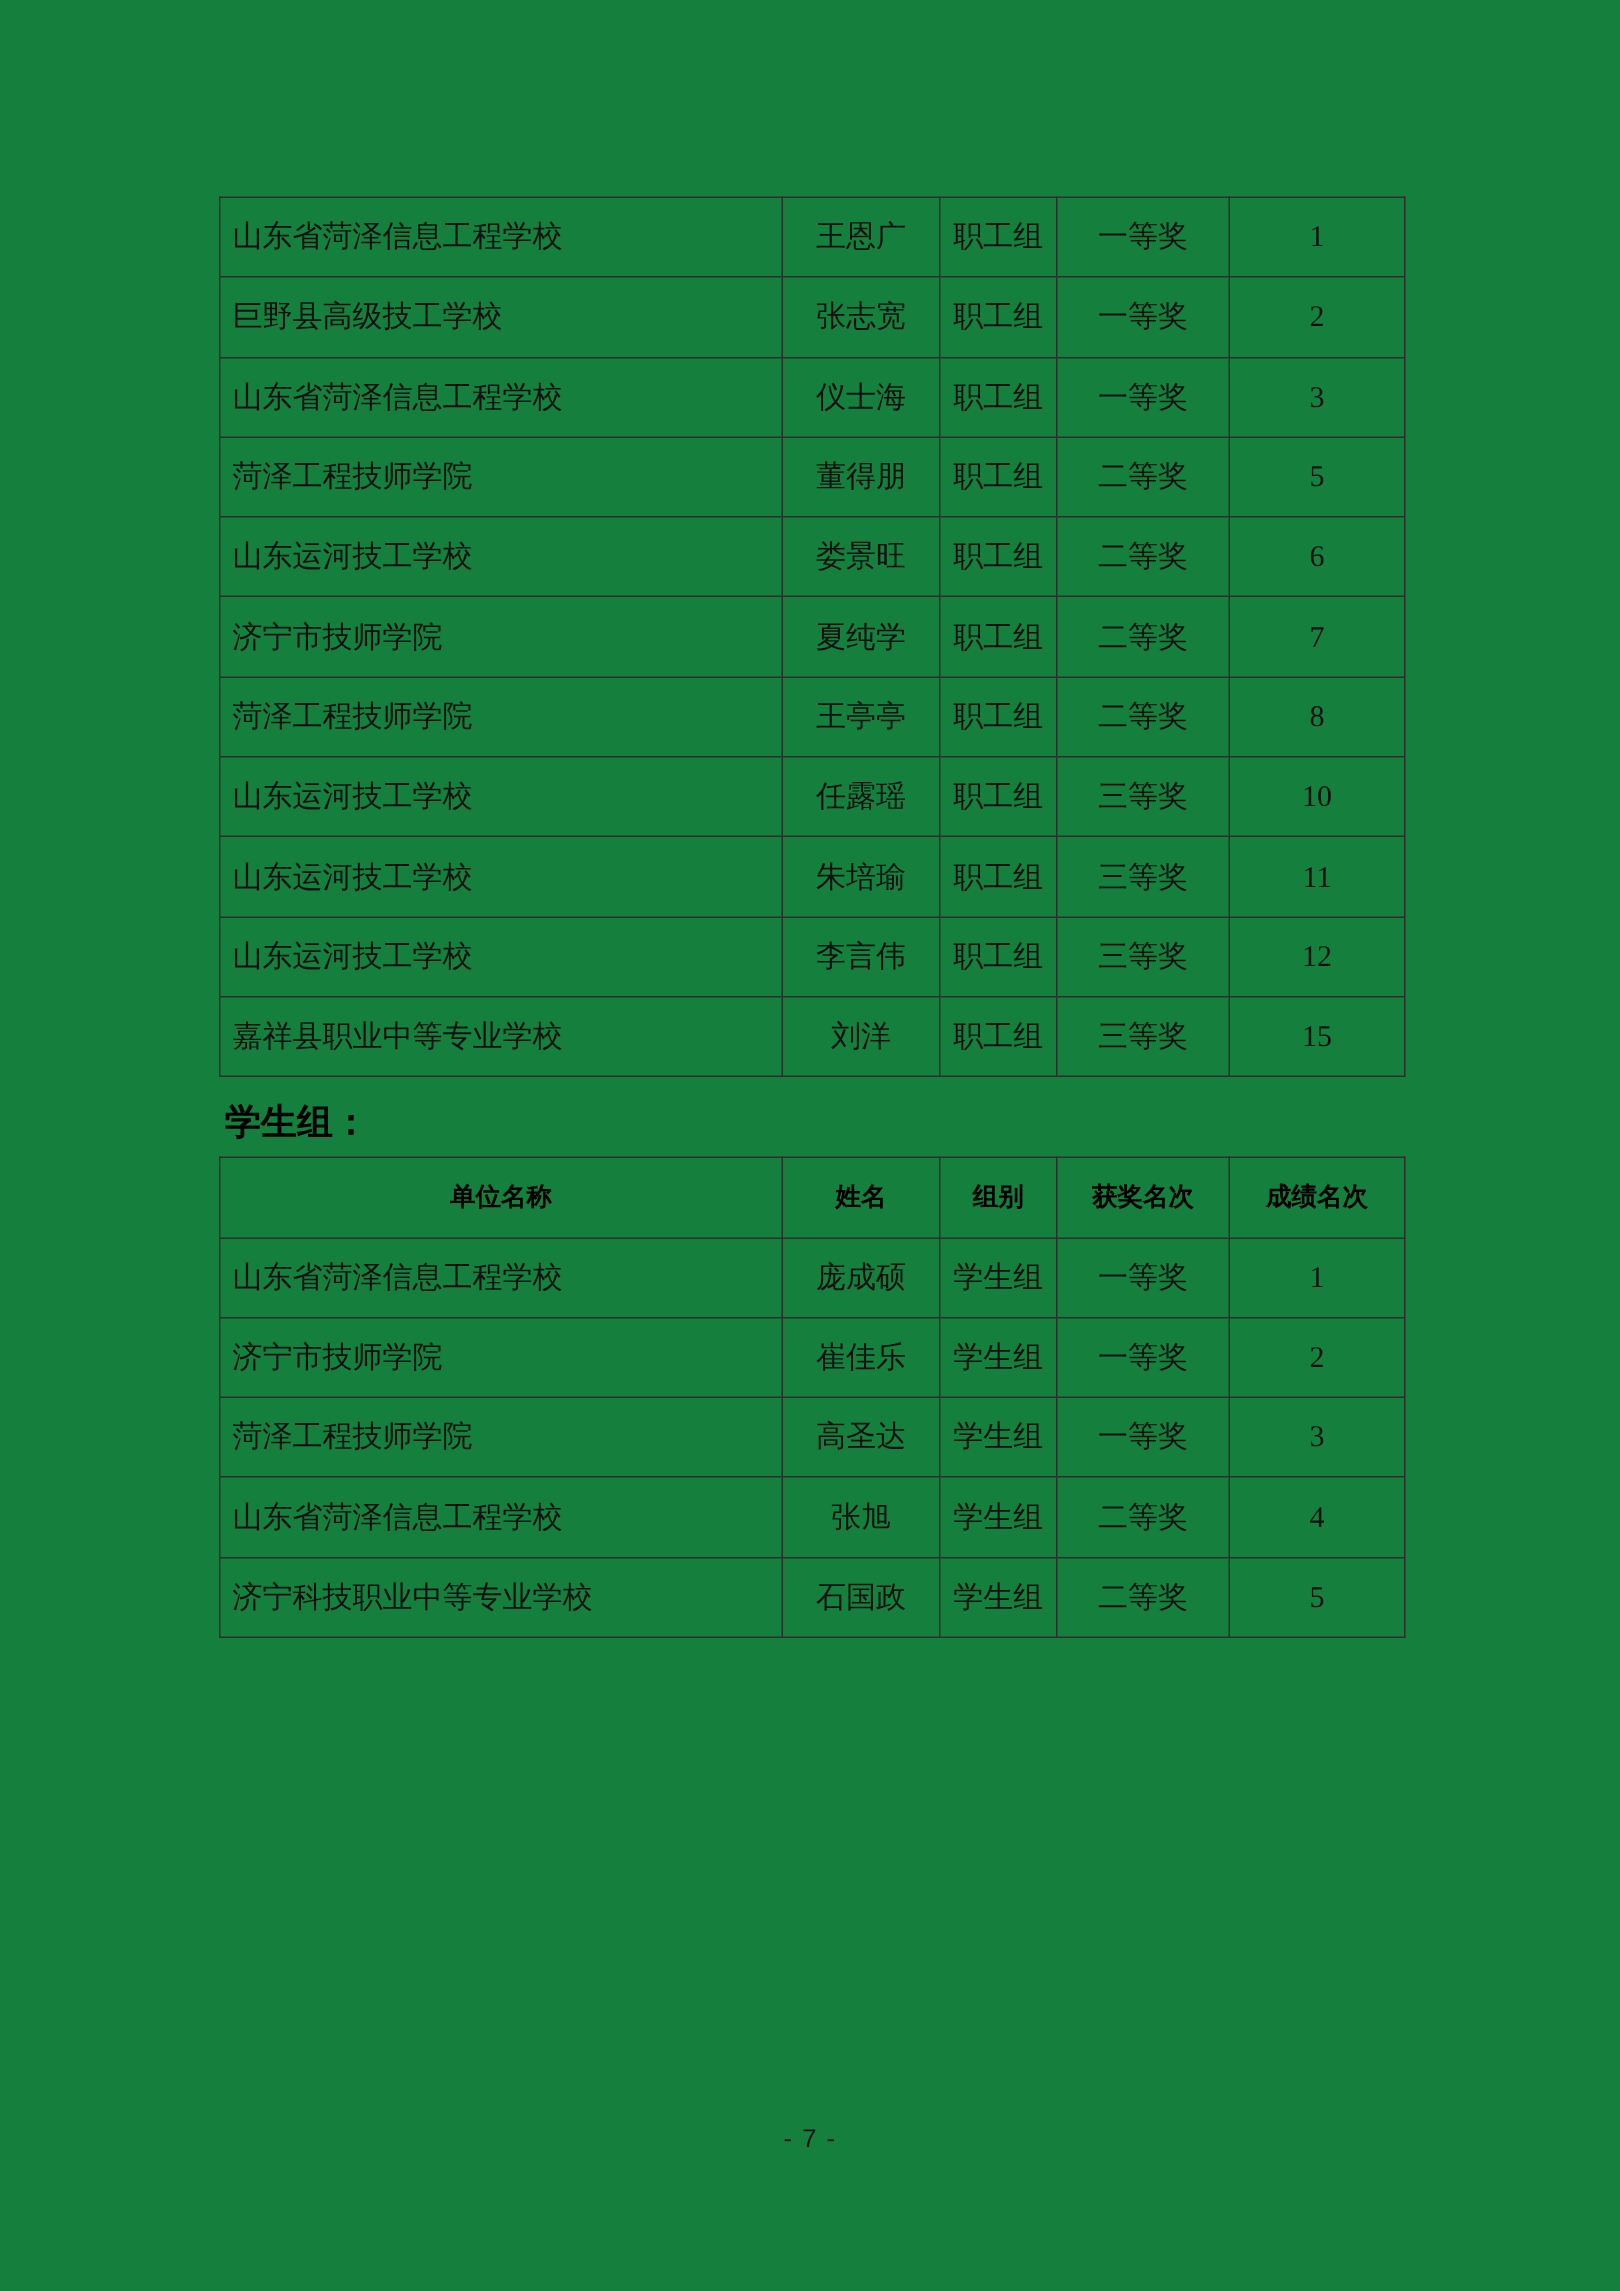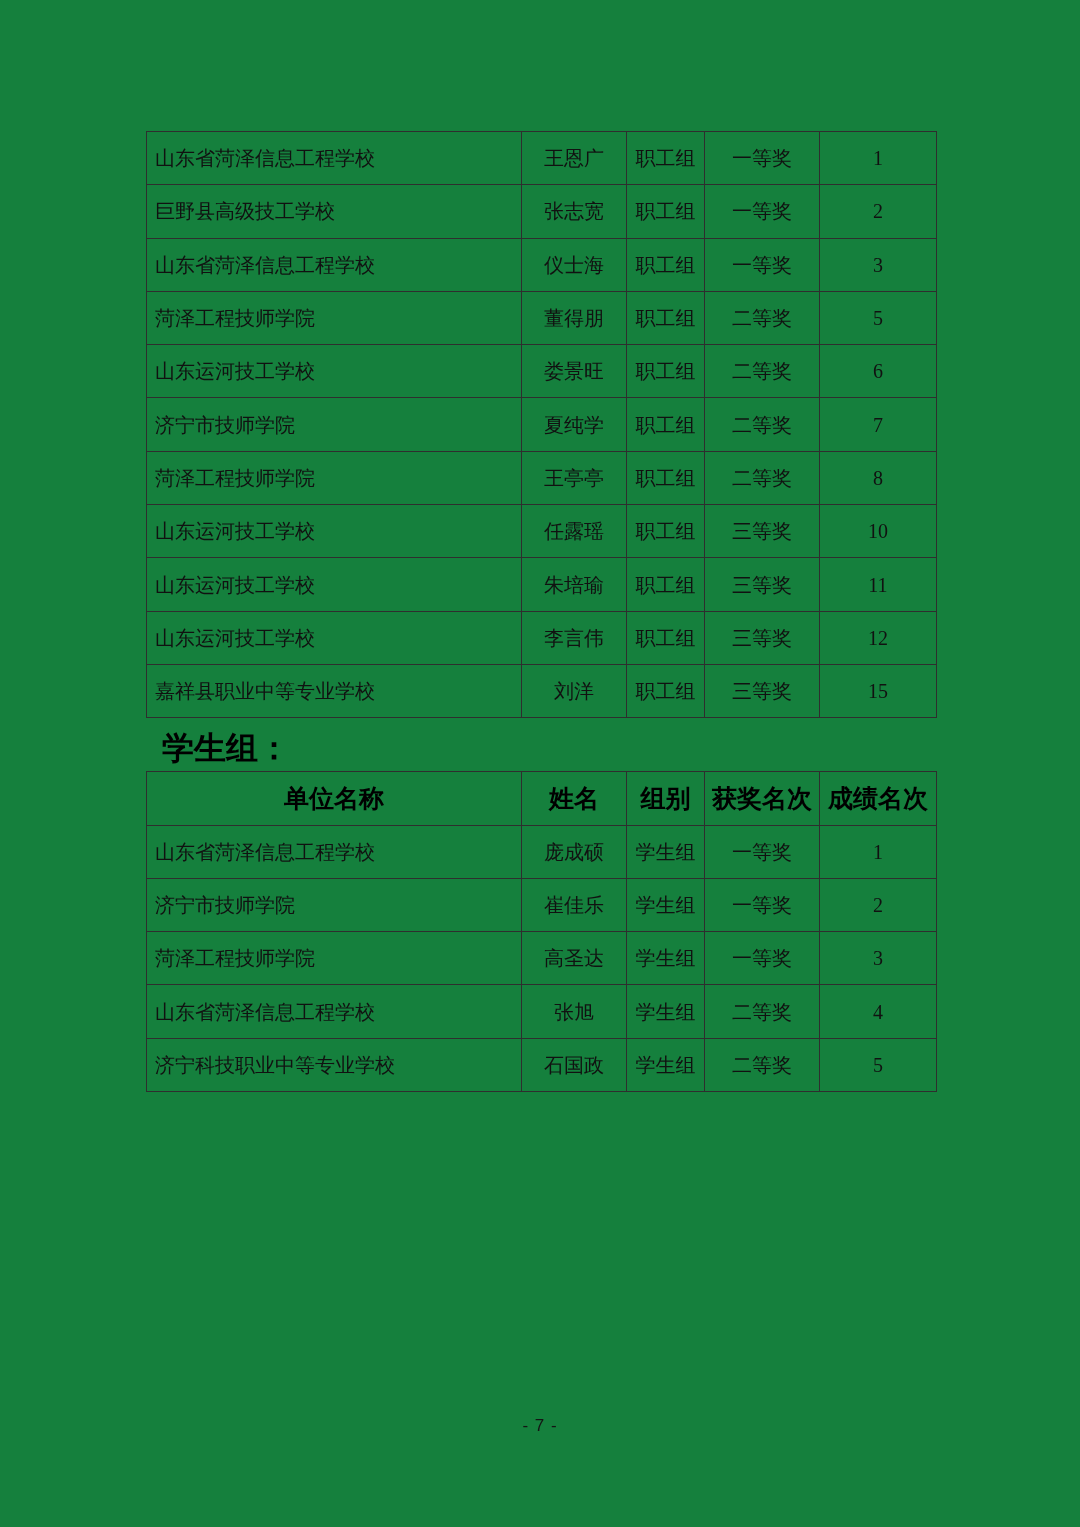--- a/index.html
+++ b/index.html
@@ -37,30 +37,30 @@
     white-space: nowrap;
     overflow: hidden;
   }
   .doc-table td.col-unit {
     text-align: left;
     padding-left: 8px;
   }
   .doc-table thead th {
     font-family: "Liberation Sans", "DejaVu Sans", sans-serif;
     font-weight: bold;
-    font-size: 25px;
+    font-size: 17px;
     color: #000000;
   }
   .section-heading {
     font-family: "Liberation Sans", "DejaVu Sans", sans-serif;
     font-weight: bold;
-    font-size: 32px;
+    font-size: 24px;
     color: #000000;
     line-height: 31px;
-    margin: 15px 0 7px 16px;
+    margin: 15px 0 7px 4px;
   }
   .page-number {
     position: absolute;
     left: 0;
     top: 1416px;
     width: 100%;
     text-align: center;
     font-family: "Liberation Sans", "DejaVu Sans", sans-serif;
     font-size: 17px;
     color: #141414;

